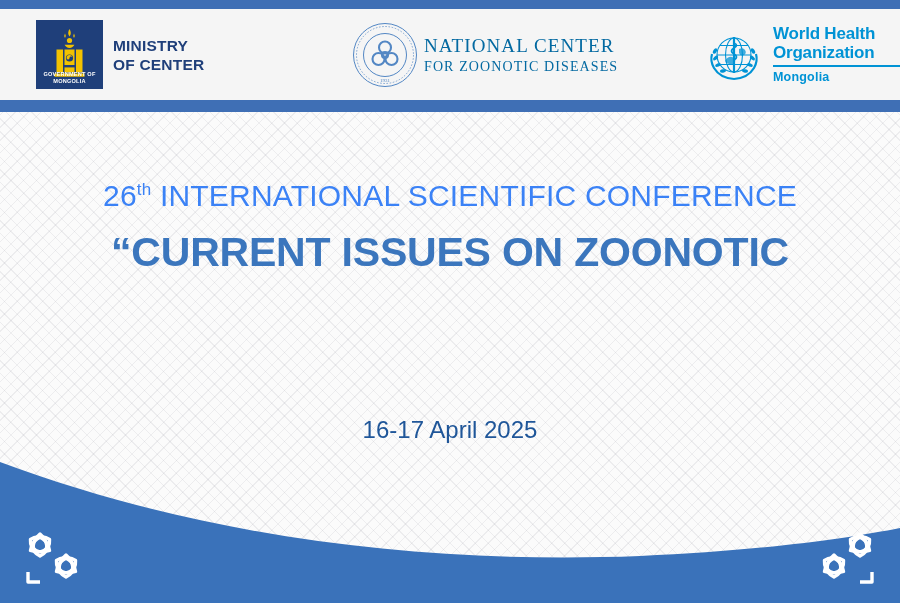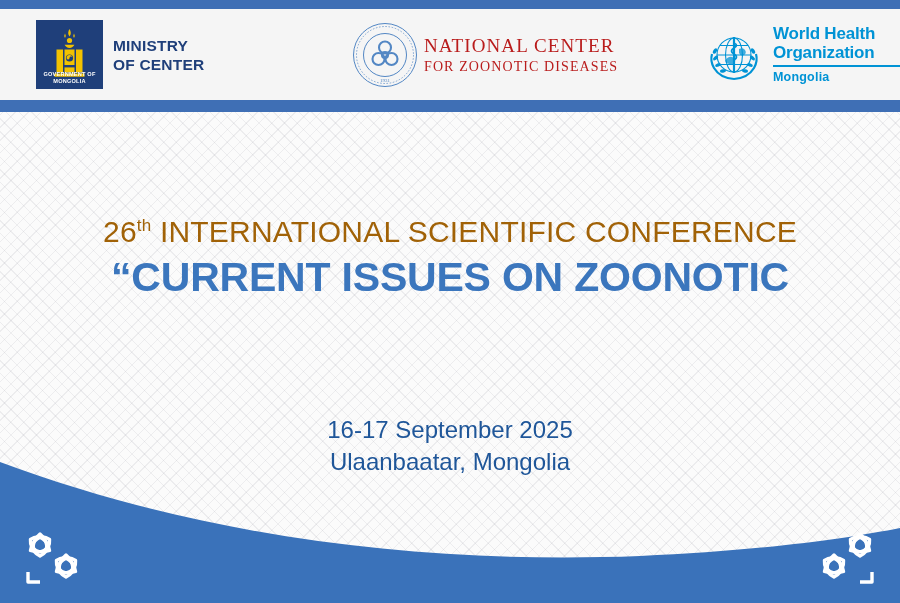--- a/index.html
+++ b/index.html
@@ -95,21 +95,21 @@
   .nczd {
     position: absolute;
     left: 352px;
     top: 13px;
     display: flex;
     align-items: center;
   }
   .nczd-seal { flex: none; }
   .nczd-label {
     margin-left: 6px;
-    color: #b91c1c;
+    color: #0369a1;
     font-family: "Liberation Serif", serif;
     line-height: 1;
   }
   .nczd-line1 {
     font-size: 19px;
     letter-spacing: 1.1px;
     white-space: nowrap;
   }
   .nczd-line2 {
     font-size: 14px;
@@ -165,33 +165,33 @@
 
   
   .title-block {
     position: absolute;
     left: 0;
     top: 176px;
     width: 900px;
     text-align: center;
   }
   .title-line1 {
-    color: #a16207;
+    color: #3b82f6;
     font-size: 30px;
     line-height: 40px;
     letter-spacing: 0.2px;
     white-space: nowrap;
-    margin-top: 36px;
   }
   .title-line1 sup {
     font-size: 17px;
     vertical-align: super;
     line-height: 0;
   }
   .title-main {
+    margin-top: 11px;
     color: #3b76bd;
     font-size: 41px;
     font-weight: bold;
     line-height: 50px;
     letter-spacing: -0.2px;
   }
 
   .meta-block {
     position: absolute;
     left: 0;
@@ -323,22 +323,21 @@
   <div class="body-area"></div>
 
   <div class="title-block">
     <div class="title-line1"><span>26</span><sup>th</sup><span> INTERNATIONAL SCIENTIFIC CONFERENCE</span></div>
     <div class="title-main">
       <div>“CURRENT ISSUES ON ZOONOTIC</div>
     </div>
   </div>
 
   <div class="meta-block">
-    <div>16-17 September 2025</div>
-    <div>Ulaanbaatar, Mongolia</div>
+    <div>16-17 April 2025</div>
   </div>
 
   <svg class="footer-wave" viewBox="0 0 900 163" preserveAspectRatio="none">
     <path d="M0 30 C 210 108, 430 132, 640 124 C 760 119, 850 106, 900 96 L900 163 L0 163 Z" fill="#dcdcd8"></path>
     <path d="M0 22 C 210 100, 430 124, 640 116 C 760 111, 850 98, 900 88 L900 163 L0 163 Z" fill="#3a72ba"></path>
   </svg>
 
   <svg class="knot knot-left" width="78" height="58" viewBox="0 0 78 58">
     <g fill="none" stroke="#ffffff" stroke-width="3.4" stroke-linejoin="round">
       <g transform="translate(22,17)">

